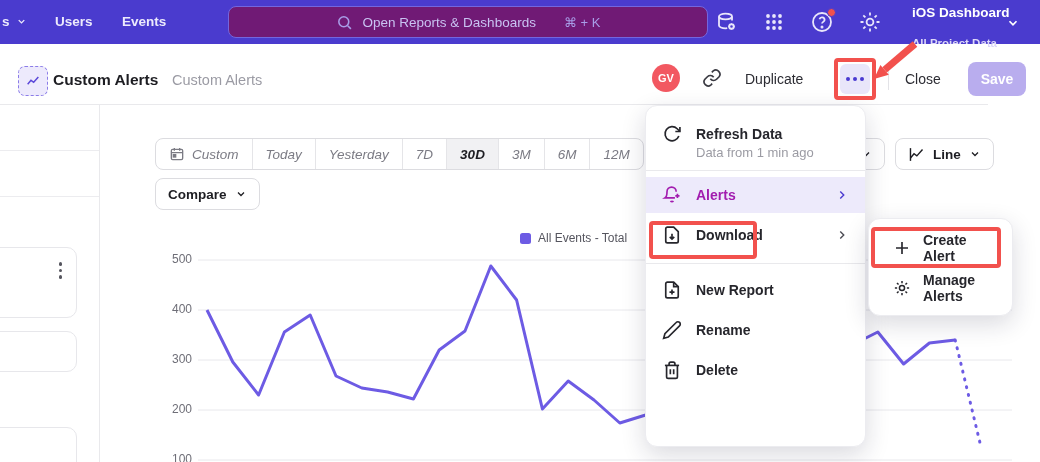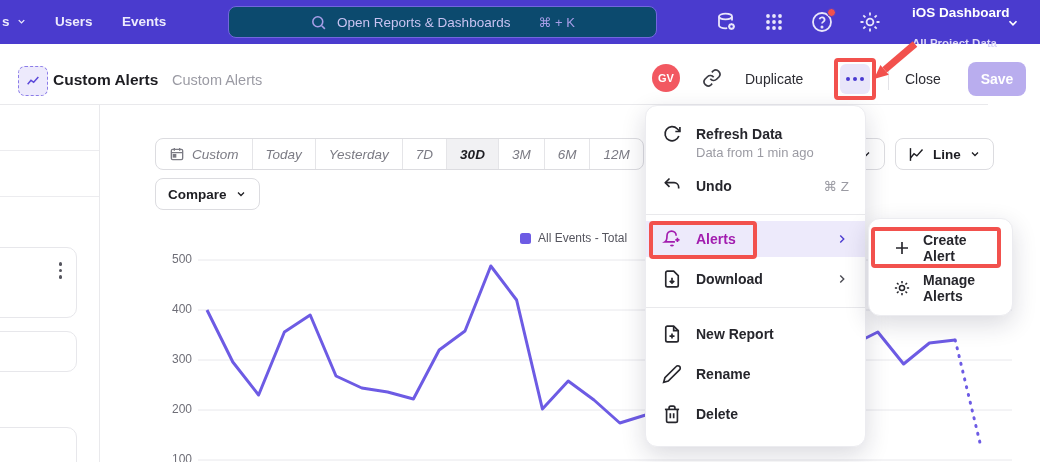--- a/index.html
+++ b/index.html
@@ -4,21 +4,21 @@
 <title>Dashboard Report</title>
 <style>
   * { margin:0; padding:0; box-sizing:border-box; }
   html,body { width:1040px; height:462px; }
   body { font-family:"Liberation Sans", sans-serif; background:#fff; position:relative; overflow:hidden; }
   svg { display:block; }
 
   
   .topbar { position:absolute; left:0; top:0; width:1040px; height:44px; background:#4a3bce; z-index:2; }
   .topbar .navitem { position:absolute; top:14px; color:#eceafc; font-size:13.5px; font-weight:600; cursor:pointer; }
-  .search-pill { position:absolute; left:228px; top:6px; width:429px; height:32px; background:#0c4a6e; border:1px solid #7366de; border-radius:8px; display:flex; align-items:center; justify-content:center; gap:10px; color:#c9c3f2; font-size:13.5px; cursor:text; }
+  .search-pill { position:absolute; left:228px; top:6px; width:480px; height:32px; background:#701a75; border:1px solid #7366de; border-radius:8px; display:flex; align-items:center; justify-content:center; gap:10px; color:#c9c3f2; font-size:13.5px; cursor:text; }
   .search-pill .shortcut { color:#a89ee8; margin-left:18px; font-size:13px; }
   .tb-icon { position:absolute; top:10px; width:24px; height:24px; color:#e9e6fb; cursor:pointer; }
   .project { position:absolute; left:912px; top:5px; color:#fff; cursor:pointer; }
   .project .pname { font-size:13.5px; font-weight:700; }
   .project .pscope { font-size:11.5px; font-weight:600; color:#ddd8f8; margin-top:17px; }
   .help-dot { position:absolute; right:-2px; top:-2px; width:9px; height:9px; border-radius:50%; background:#f2514d; border:1.5px solid #4a3bce; }
 
   
   .header { position:absolute; left:0; top:44px; width:988px; height:61px; background:#fff; border-bottom:1px solid #e9e9ec; z-index:2; }
   .report-tile { position:absolute; left:18px; top:22px; width:30px; height:30px; border-radius:7px; background:#edeafc; border:1.5px dashed #8b7ce8; color:#5b48d9; display:flex; align-items:center; justify-content:center; }
@@ -261,28 +261,20 @@
 <div class="menu">
   <div class="m-row" style="height:40px;">
     <svg class="micon" viewBox="0 0 24 24" fill="none" stroke="currentColor" stroke-width="2">
         <path d="M21.5 3.5V9H16"></path>
         <path d="M20.2 14.5a8.5 8.5 0 1 1-2-8.8l3.3 3.3"></path>
       </svg>
     <span class="grow">Refresh Data</span>
   </div>
   <div class="m-sub">Data from 1 min ago</div>
 
-  <div class="m-row">
-    <svg class="micon" viewBox="0 0 24 24" fill="none" stroke="currentColor" stroke-width="2">
-        <path d="M9 13L4 8l5-5"></path>
-        <path d="M4 8h10.5a5.5 5.5 0 0 1 5.5 5.5V15"></path>
-      </svg>
-    <span class="grow">Undo</span>
-    <span class="m-shortcut">⌘ Z</span>
-  </div>
 
   <div class="m-divider"></div>
 
   <div class="m-row hl">
     <svg class="micon" viewBox="0 0 24 24" fill="none" stroke="currentColor" stroke-width="2">
         <path d="M17 8A5.5 5.5 0 0 0 6 8c0 6-2.5 7.5-2.5 7.5h12"></path>
         <path d="M10.3 19a1.9 1.9 0 0 0 3.3 0"></path>
         <path d="M16 13h5M18.5 10.5v5"></path>
       </svg>
     <span class="grow">Alerts</span>

